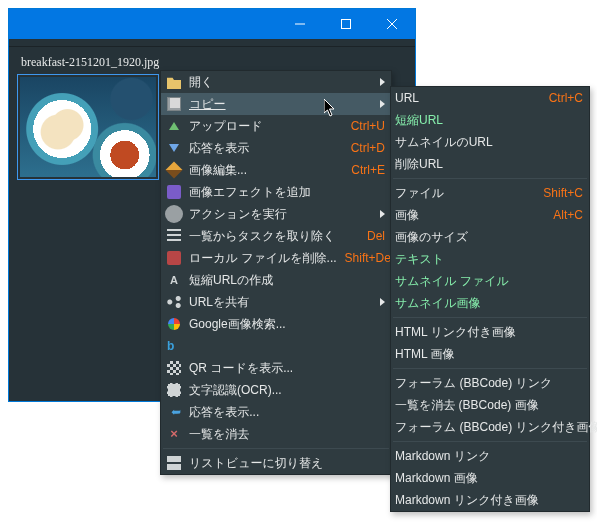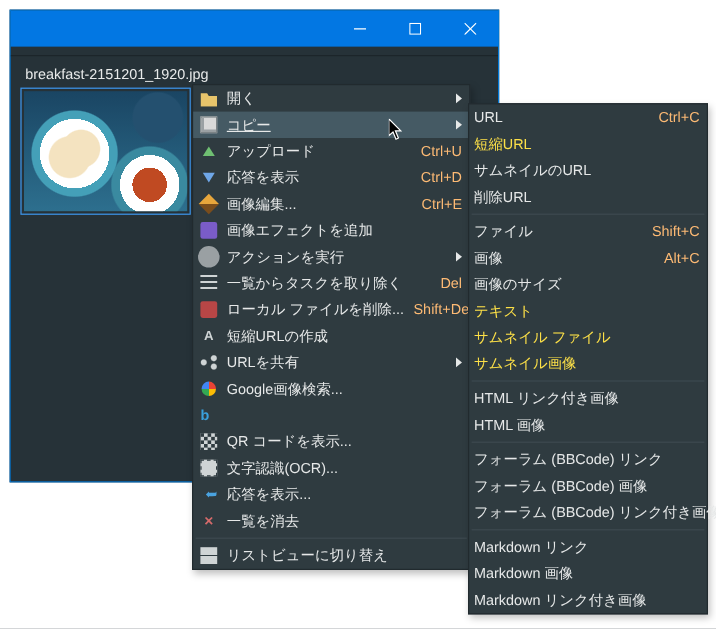--- a/index.html
+++ b/index.html
@@ -52,20 +52,21 @@
   .content {
     flex: 1;
     padding: 8px;
     background: #263238;
     position: relative;
   }
   .filelabel {
     color: #e8eaea;
     font-size: 12px;
     padding: 0 0 4px 4px;
+    font-family: Liberation Serif, serif;
   }
   .thumbwrap {
     width: 142px;
     border: 1px solid #4b5b61;
     padding: 2px;
     display: inline-block;
   }
   .thumbwrap.selected { border: 1px solid #3e98f0; }
   .thumb {
     width: 136px;
@@ -104,32 +105,32 @@
     width: 200px;
   }
   .mrow {
     display: flex;
     align-items: center;
     height: 22px;
     padding: 0 6px 0 4px;
     position: relative;
   }
   .mrow.highlight { background: #455a64; text-decoration: underline; }
-  .mrow.disabled { color: #fde047; }
+  .mrow.disabled { color: #86efac; }
   .micon {
     width: 18px;
     height: 16px;
     display: flex;
     align-items: center;
     justify-content: center;
     margin-right: 6px;
     flex-shrink: 0;
   }
   .mlabel { flex: 1; white-space: nowrap; }
-  .mkey { color: #fdba74; margin-left: 8px; font-size: 12px; }
+  .mkey { color: #f97316; margin-left: 8px; font-size: 12px; }
   .marrow {
     width: 0; height: 0;
     border-top: 4px solid transparent;
     border-bottom: 4px solid transparent;
     border-left: 5px solid #e6e8e8;
     margin-left: 8px;
     flex-shrink: 0;
   }
   .msep {
     height: 1px;
@@ -366,21 +367,21 @@
     <span class="mlabel">HTML リンク付き画像</span>
   </div>
   <div class="mrow">
     <span class="mlabel">HTML 画像</span>
   </div>
   <div class="msep"></div>
   <div class="mrow">
     <span class="mlabel">フォーラム (BBCode) リンク</span>
   </div>
   <div class="mrow">
-    <span class="mlabel">フォーラム (BBCode) 画像</span>
+    <span class="mlabel">一覧を消去 (BBCode) 画像</span>
   </div>
   <div class="mrow">
     <span class="mlabel">フォーラム (BBCode) リンク付き画像</span>
   </div>
   <div class="msep"></div>
   <div class="mrow">
     <span class="mlabel">Markdown リンク</span>
   </div>
   <div class="mrow">
     <span class="mlabel">Markdown 画像</span>

